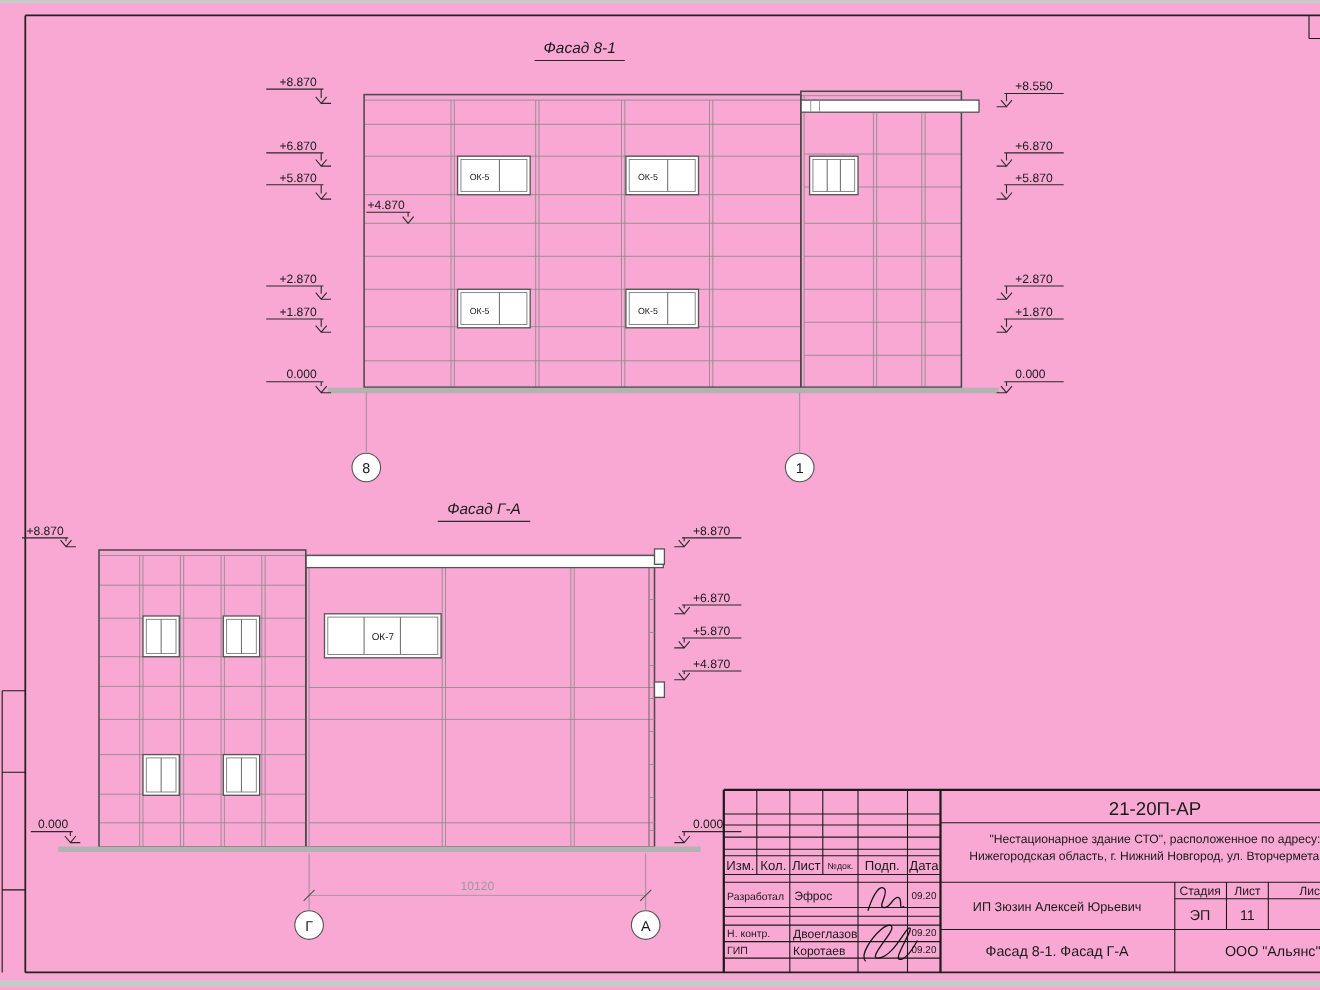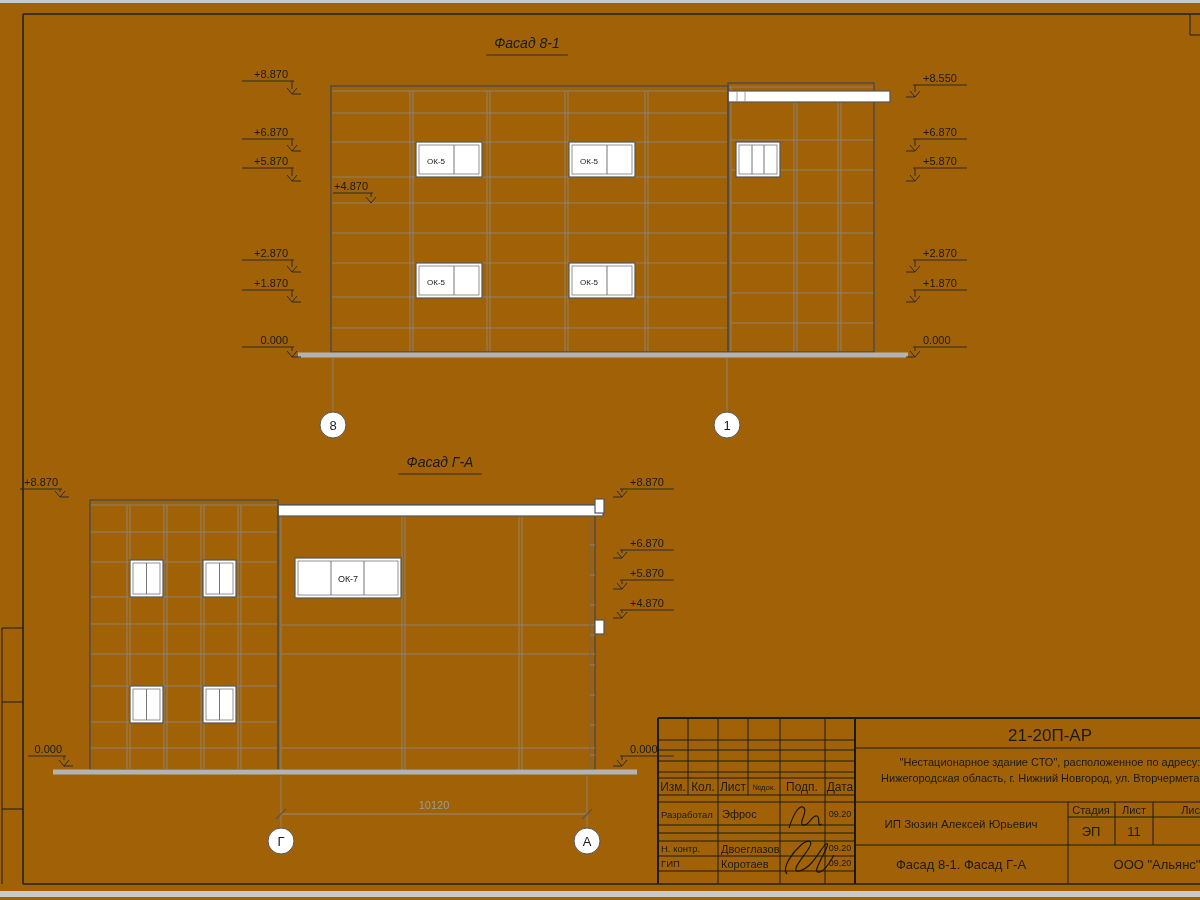--- a/index.html
+++ b/index.html
@@ -1,17 +1,17 @@
 <!DOCTYPE html>
 <html><head>
 <meta charset="utf-8">
 <style>
   html,body{margin:0;padding:0;background:#fff;width:1200px;height:900px;overflow:hidden;
     font-family:"Liberation Sans", sans-serif;}
-  #sheet{position:relative;width:1200px;height:900px;background:#a16207;}
+  #sheet{position:relative;width:1200px;height:900px;background:#f9a8d4;}
   svg text{font-family:"Liberation Sans", sans-serif;}
   .s1{stroke:#8c8c8c;stroke-width:.8;fill:none}
   .s2{stroke:#4a4a4a;stroke-width:1.4;fill:none}
   .s3{stroke:#666;stroke-width:.9;fill:none}
   .wf{fill:#fff;stroke:#555;stroke-width:1.2}
   .wi{fill:none;stroke:#777;stroke-width:.8}
   .gnd{stroke:#b3b3b3;stroke-width:5;fill:none}
   .mk{stroke:#2a2a2a;stroke-width:1;fill:none}
   .dim{stroke:#999;stroke-width:.8;fill:none}
   .tick{stroke:#555;stroke-width:1.1;fill:none}

